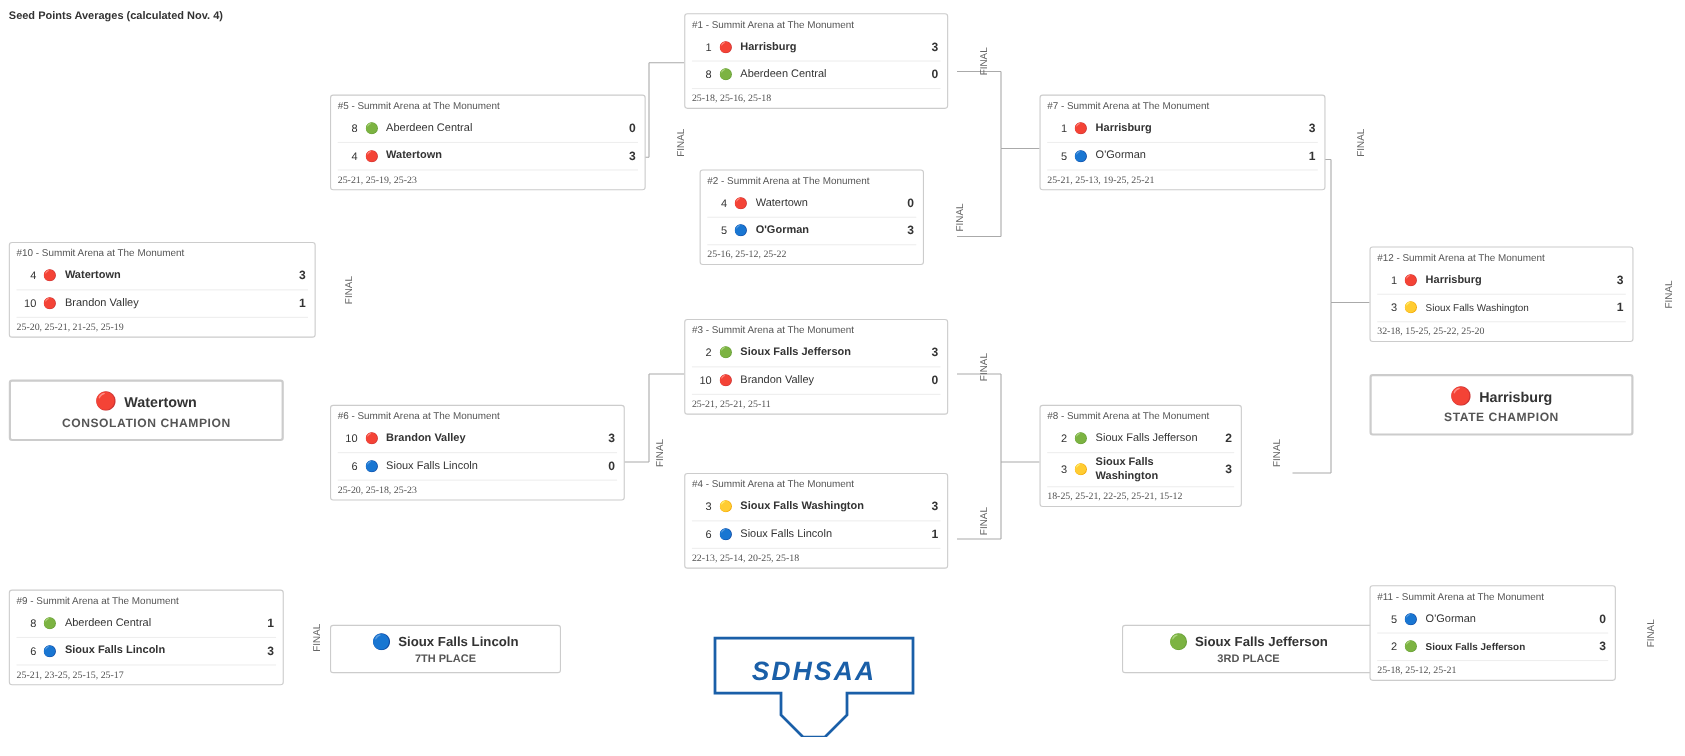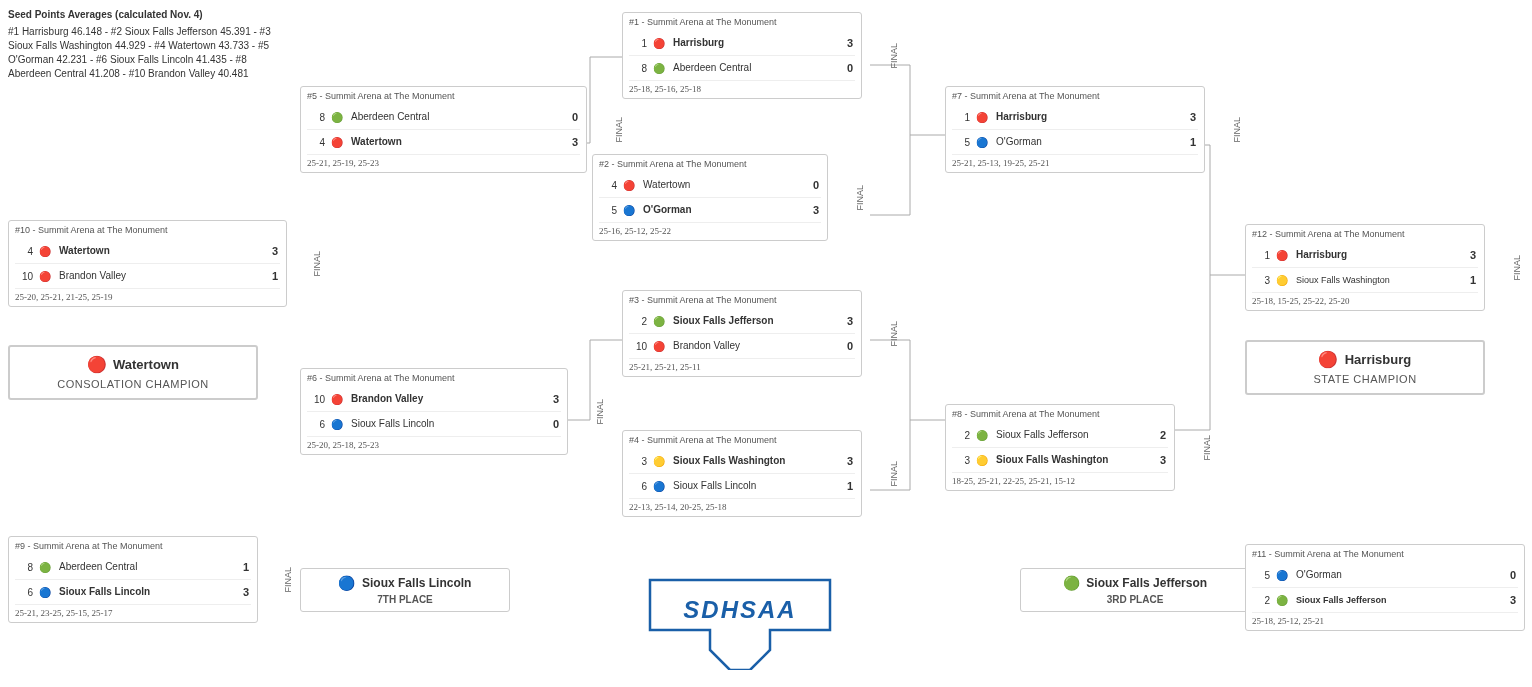--- a/index.html
+++ b/index.html
@@ -109,21 +109,21 @@
     }
     .champ-box .champ-name {
       font-size: 13px;
       font-weight: bold;
       color: #333;
     }
     .champ-box .champ-label {
       font-size: 11px;
       color: #555;
       margin-top: 4px;
-      font-weight: normal;
+      font-weight: bold;
       letter-spacing: 0.5px;
     }
 
     
     .place-box {
       position: absolute;
       background: #fff;
       border: 1px solid #ccc;
       border-radius: 3px;
       padding: 6px 10px;
@@ -179,21 +179,20 @@
       font-weight: bold;
     }
   </style>
 </head>
 <body>
 
 <div class="bracket-container">
 
   <div class="seed-info">
     <div class="title">Seed Points Averages (calculated Nov. 4)</div>
-    <div>#1 Harrisburg 46.148 - #2 Sioux Falls Jefferson 45.391 - #3 Sioux Falls Washington 44.929 - #4 Watertown 43.733 - #5 O'Gorman 42.231 - #6 Sioux Falls Lincoln 41.435 - #8 Aberdeen Central 41.208 - #10 Brandon Valley 40.481</div>
   </div>
 
   <svg class="connectors">
 
     <line x1="558" y1="143" x2="590" y2="143" stroke="#aaa" stroke-width="1"></line>
     <line x1="590" y1="57" x2="590" y2="143" stroke="#aaa" stroke-width="1"></line>
     <line x1="590" y1="57" x2="622" y2="57" stroke="#aaa" stroke-width="1"></line>
 
     <line x1="558" y1="420" x2="590" y2="420" stroke="#aaa" stroke-width="1"></line>
     <line x1="590" y1="340" x2="590" y2="420" stroke="#aaa" stroke-width="1"></line>
@@ -320,21 +319,21 @@
     <div class="team-row">
       <span class="team-seed">8</span>
       <span class="team-logo logo-aberdeen">🟢</span>
       <span class="team-name">Aberdeen Central</span>
       <span class="team-score">0</span>
     </div>
     <div class="match-result">25-18, 25-16, 25-18</div>
     <div style="position:absolute; right:-38px; top:30px; font-size:9px; color:#666; writing-mode:vertical-lr; transform:rotate(180deg);">FINAL</div>
   </div>
 
-  <div class="match-box" style="left:592px; top:154px; width:236px;">
+  <div class="match-box" style="left:636px; top:154px; width:204px;">
     <div class="match-header">#2 - Summit Arena at The Monument</div>
     <div class="team-row">
       <span class="team-seed">4</span>
       <span class="team-logo logo-watertown">🔴</span>
       <span class="team-name">Watertown</span>
       <span class="team-score">0</span>
     </div>
     <div class="team-row winner-row">
       <span class="team-seed">5</span>
       <span class="team-logo logo-ogorman">🔵</span>
@@ -392,21 +391,21 @@
     <div class="team-row">
       <span class="team-seed">5</span>
       <span class="team-logo logo-ogorman">🔵</span>
       <span class="team-name">O'Gorman</span>
       <span class="team-score">1</span>
     </div>
     <div class="match-result">25-21, 25-13, 19-25, 25-21</div>
     <div style="position:absolute; right:-38px; top:30px; font-size:9px; color:#666; writing-mode:vertical-lr; transform:rotate(180deg);">FINAL</div>
   </div>
 
-  <div class="match-box" style="left:945px; top:368px; width:230px;margin-top:36px;">
+  <div class="match-box" style="left:945px; top:368px; width:184px;">
     <div class="match-header">#8 - Summit Arena at The Monument</div>
     <div class="team-row">
       <span class="team-seed">2</span>
       <span class="team-logo logo-jefferson">🟢</span>
       <span class="team-name">Sioux Falls Jefferson</span>
       <span class="team-score">2</span>
     </div>
     <div class="team-row winner-row">
       <span class="team-seed">3</span>
       <span class="team-logo logo-washington">🟡</span>
@@ -432,33 +431,33 @@
       <span class="team-logo logo-harrisburg">🔴</span>
       <span class="team-name">Harrisburg</span>
       <span class="team-score">3</span>
     </div>
     <div class="team-row">
       <span class="team-seed">3</span>
       <span class="team-logo logo-washington">🟡</span>
       <span class="team-name" style="font-size:9px;">Sioux Falls Washington</span>
       <span class="team-score">1</span>
     </div>
-    <div class="match-result">25-18, 15-25, 25-22, 25-20</div>
+    <div class="match-result">32-18, 15-25, 25-22, 25-20</div>
     <div style="position:absolute; right:-38px; top:30px; font-size:9px; color:#666; writing-mode:vertical-lr; transform:rotate(180deg);">FINAL</div>
   </div>
 
   <div class="champ-box" style="left:1245px; top:340px; width:240px;">
     <div style="display:flex; align-items:center; justify-content:center;">
       <span class="champ-logo logo-harrisburg">🔴</span>
       <span class="champ-name">Harrisburg</span>
     </div>
     <div class="champ-label">STATE CHAMPION</div>
   </div>
 
-  <div class="match-box" style="left:1245px; top:544px; width:280px;">
+  <div class="match-box" style="left:1245px; top:532px; width:224px;">
     <div class="match-header">#11 - Summit Arena at The Monument</div>
     <div class="team-row">
       <span class="team-seed">5</span>
       <span class="team-logo logo-ogorman">🔵</span>
       <span class="team-name">O'Gorman</span>
       <span class="team-score">0</span>
     </div>
     <div class="team-row winner-row">
       <span class="team-seed">2</span>
       <span class="team-logo logo-jefferson">🟢</span>

